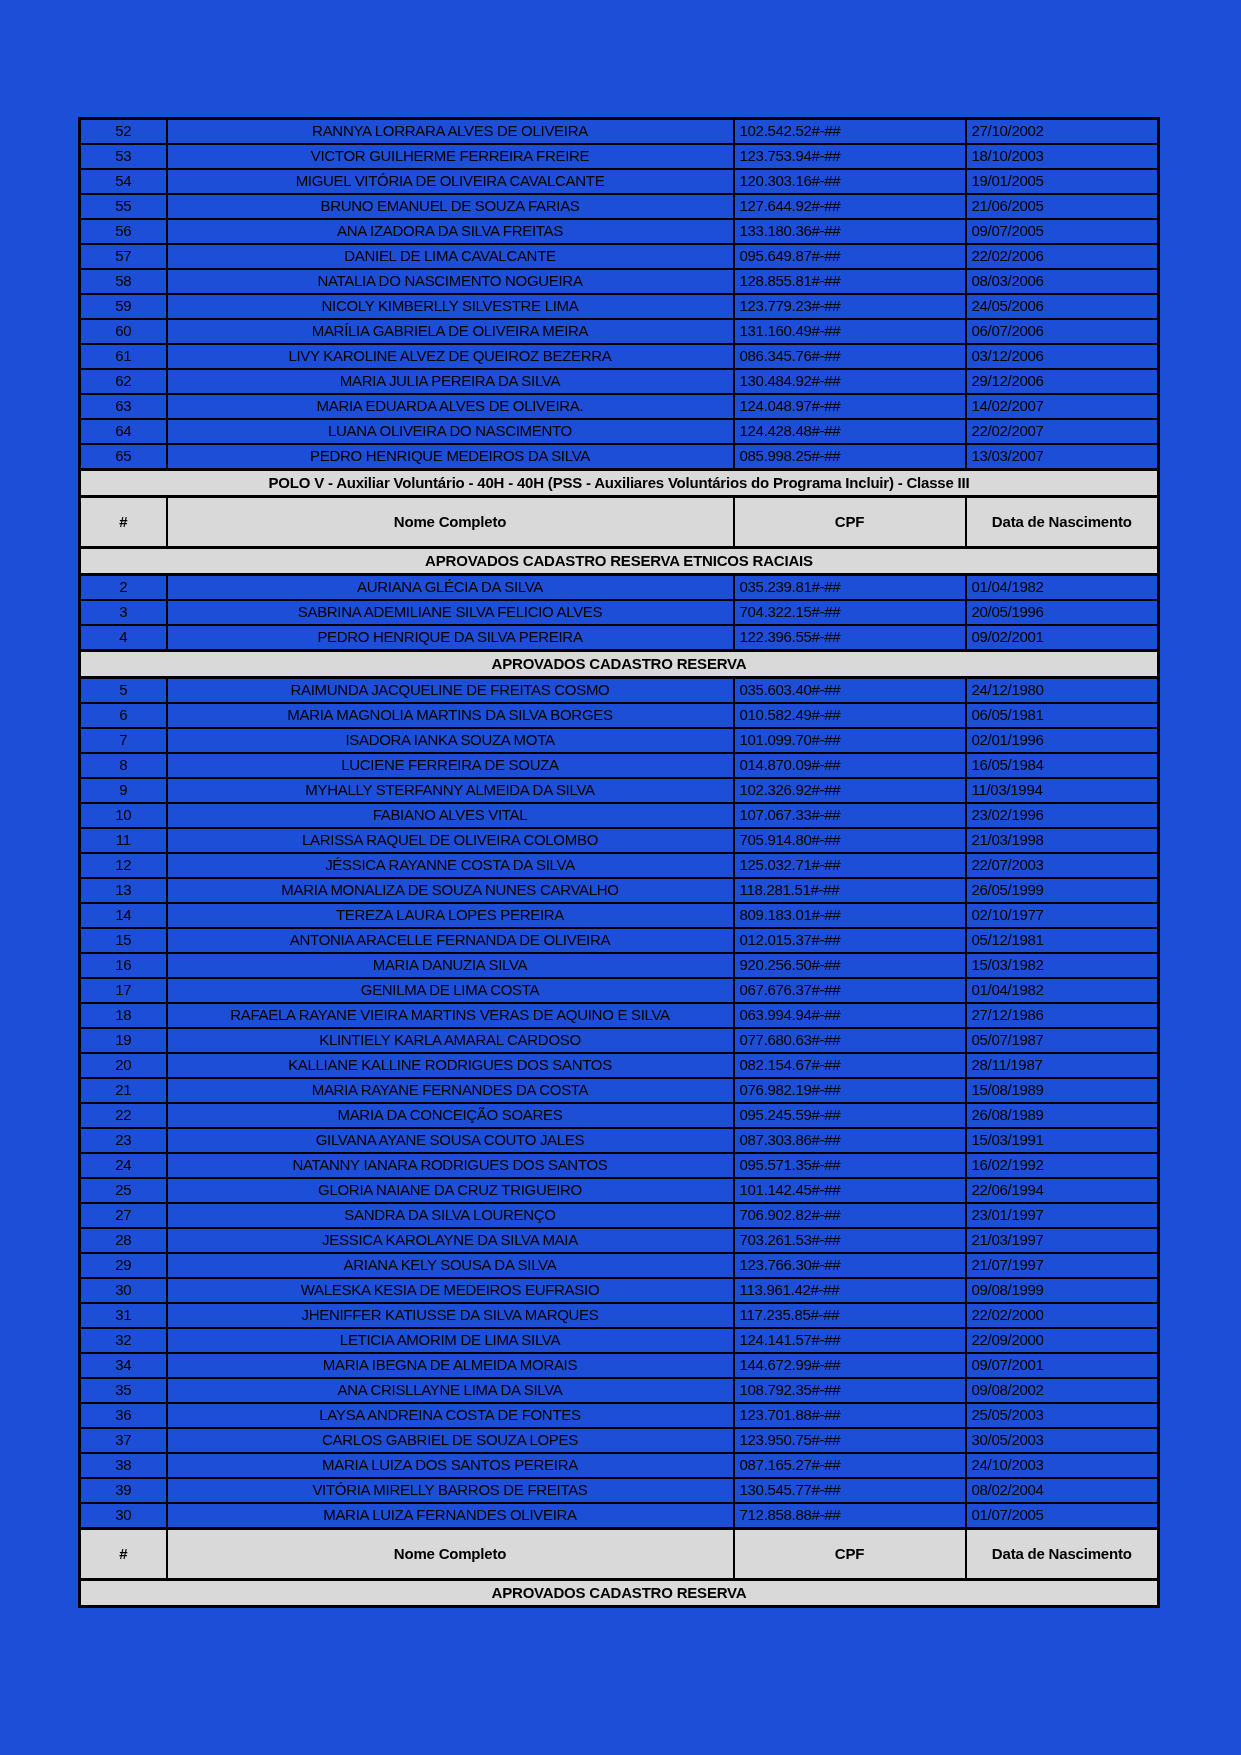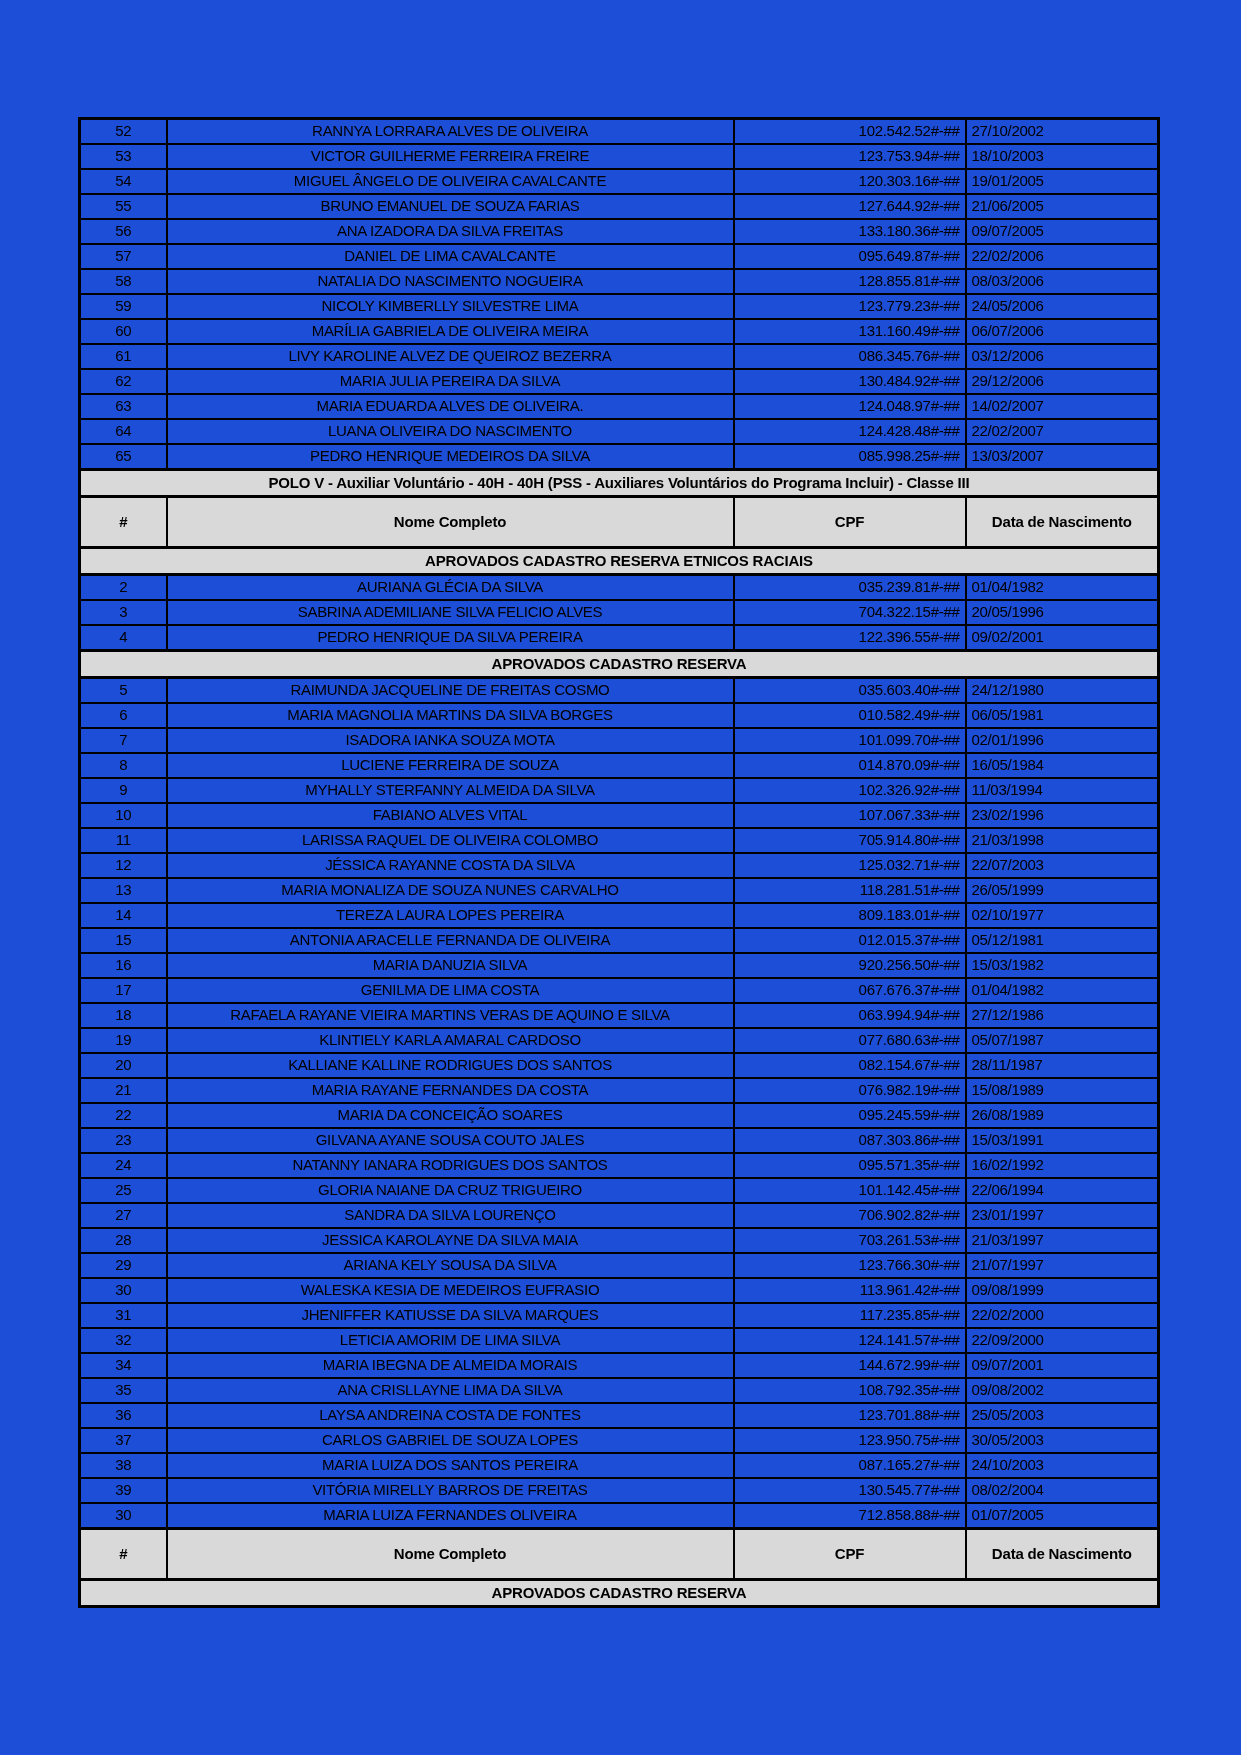--- a/index.html
+++ b/index.html
@@ -26,21 +26,21 @@
     line-height: 1.1;
     height: 21px;
     padding: 1px 5px;
     white-space: nowrap;
     overflow: hidden;
     letter-spacing: -0.3px;
   }
   
   td.c-num   { text-align: center; padding: 1px 2px; }
   td.c-name  { text-align: center; }
-  td.c-cpf   { text-align: right; padding-right: 4px; margin-top: 23px; }
+  td.c-cpf   { padding-right: 4px; margin-top: 23px; }
   td.c-birth { padding-right: 6px; }
   
   tr.band td {
     background: #d9d9d9;
     font-weight: bold;
     text-align: center;
     height: 22px;
     border-top-width: 3px;
     border-bottom-width: 3px;
     letter-spacing: -0.2px;
@@ -76,21 +76,21 @@
           <td class="c-birth">27/10/2002</td>
         </tr>
         <tr>
           <td class="c-num">53</td>
           <td class="c-name">VICTOR GUILHERME FERREIRA FREIRE</td>
           <td class="c-cpf">123.753.94#-##</td>
           <td class="c-birth">18/10/2003</td>
         </tr>
         <tr>
           <td class="c-num">54</td>
-          <td class="c-name">MIGUEL ÂNGELO DE OLIVEIRA CAVALCANTE</td>
+          <td class="c-name">MIGUEL VITÓRIA DE OLIVEIRA CAVALCANTE</td>
           <td class="c-cpf">120.303.16#-##</td>
           <td class="c-birth">19/01/2005</td>
         </tr>
         <tr>
           <td class="c-num">55</td>
           <td class="c-name">BRUNO EMANUEL DE SOUZA FARIAS</td>
           <td class="c-cpf">127.644.92#-##</td>
           <td class="c-birth">21/06/2005</td>
         </tr>
         <tr>

